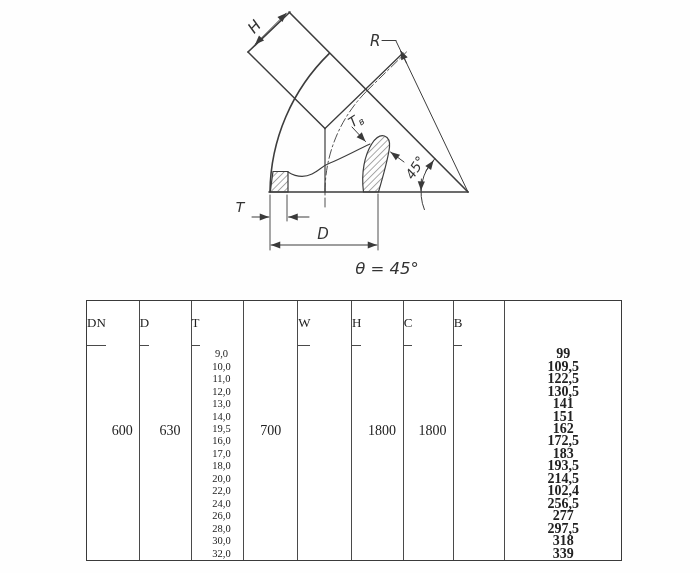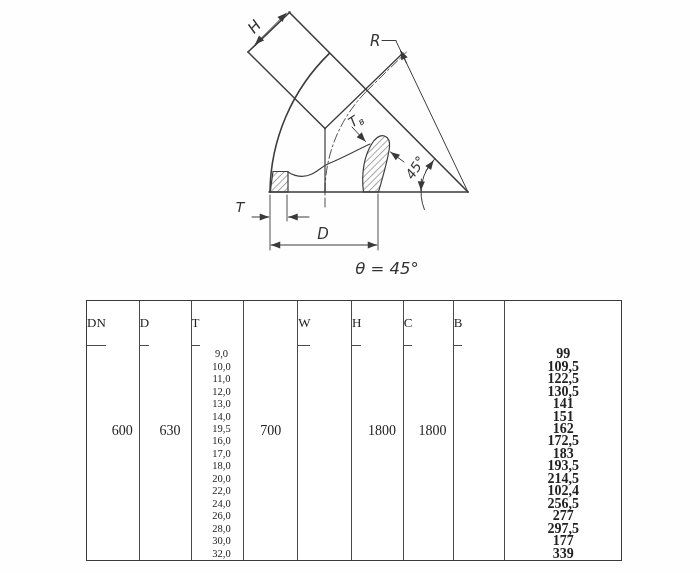--- a/index.html
+++ b/index.html
@@ -165,19 +165,19 @@
           <div class="ln">151</div>
           <div class="ln">162</div>
           <div class="ln">172,5</div>
           <div class="ln">183</div>
           <div class="ln">193,5</div>
           <div class="ln">214,5</div>
           <div class="ln">102,4</div>
           <div class="ln">256,5</div>
           <div class="ln">277</div>
           <div class="ln">297,5</div>
-          <div class="ln">177</div>
+          <div class="ln">318</div>
           <div class="ln">339</div>
         </div>
     </div>
 
   </div>
 </div>
 
 </body></html>

